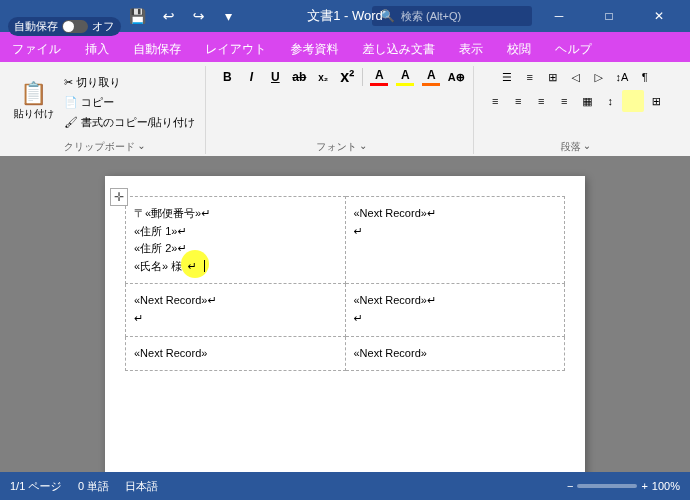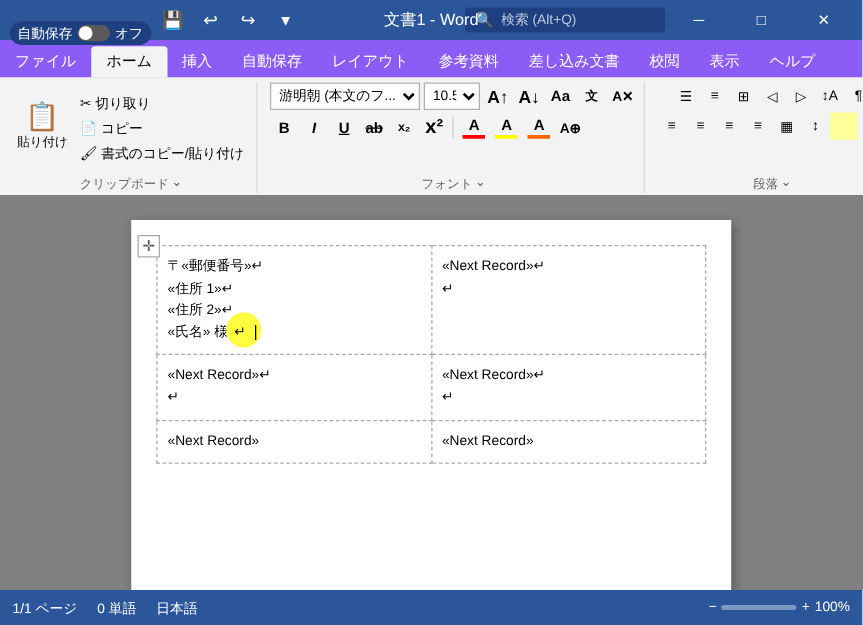--- a/index.html
+++ b/index.html
@@ -87,21 +87,21 @@
 
     .win-btn {
       width: 46px; height: 32px;
       display: flex; align-items: center; justify-content: center;
       color: white; font-size: 12px; cursor: pointer;
     }
 
     
     #ribbon-tabs {
       display: flex;
-      background: #8b5cf6;
+      background: #d946ef;
       height: 30px;
       padding-top: 4px;
       align-items: center;
     }
     .ribbon-tab {
       padding: 4px 12px;
       font-size: 12px;
       cursor: pointer;
       color: white;
       border-radius: 3px 3px 0 0;
@@ -353,28 +353,27 @@
       <input type="text" placeholder="検索 (Alt+Q)" style="">
     </div>
     <div class="win-btn">─</div>
     <div class="win-btn">□</div>
     <div class="win-btn close">✕</div>
   </div>
 </div>
 
 <div id="ribbon-tabs">
   <div class="ribbon-tab">ファイル</div>
-  <div class="ribbon-tab active">ホーム</div>
   <div class="ribbon-tab">挿入</div>
   <div class="ribbon-tab">自動保存</div>
   <div class="ribbon-tab">レイアウト</div>
   <div class="ribbon-tab">参考資料</div>
   <div class="ribbon-tab">差し込み文書</div>
+  <div class="ribbon-tab">表示</div>
   <div class="ribbon-tab">校閲</div>
-  <div class="ribbon-tab">表示</div>
   <div class="ribbon-tab">ヘルプ</div>
 </div>
 
 <div id="ribbon-content">
 
   <div class="ribbon-group">
     <div class="ribbon-group-content">
       <div class="ribbon-big-btn">
         <div class="icon">📋</div>
         <span>貼り付け</span>
@@ -396,33 +395,20 @@
     </div>
     <div class="ribbon-group-label">
       <span>クリップボード</span>
       <span class="ribbon-expand-btn">⌄</span>
     </div>
   </div>
 
   <div class="ribbon-group">
     <div class="ribbon-group-content" style="flex-direction:column; align-items:flex-start; gap:3px;">
 
-      <div class="font-row1">
-        <select class="font-select">
-          <option>游明朝 (本文のフ...</option>
-        </select>
-        <select class="font-size-select">
-          <option>10.5</option>
-        </select>
-        <div class="font-btn" style="font-size:14px;">A↑</div>
-        <div class="font-btn" style="font-size:14px;">A↓</div>
-        <div class="font-btn">Aa</div>
-        <div class="font-btn" style="font-size:10px;">文</div>
-        <div class="font-btn" style="font-size:11px;">A✕</div>
-      </div>
 
       <div class="font-row2">
         <div class="font-btn bold-btn">B</div>
         <div class="font-btn italic-btn">I</div>
         <div class="font-btn underline-btn">U</div>
         <div class="font-btn" style="text-decoration:line-through;">ab</div>
         <div class="font-btn" style="font-size:10px;">x₂</div>
         <div class="font-btn" style="font-size:16px;">x²</div>
         <div style="width:1px;height:18px;background:#ccc;margin:0 2px;"></div>
 

